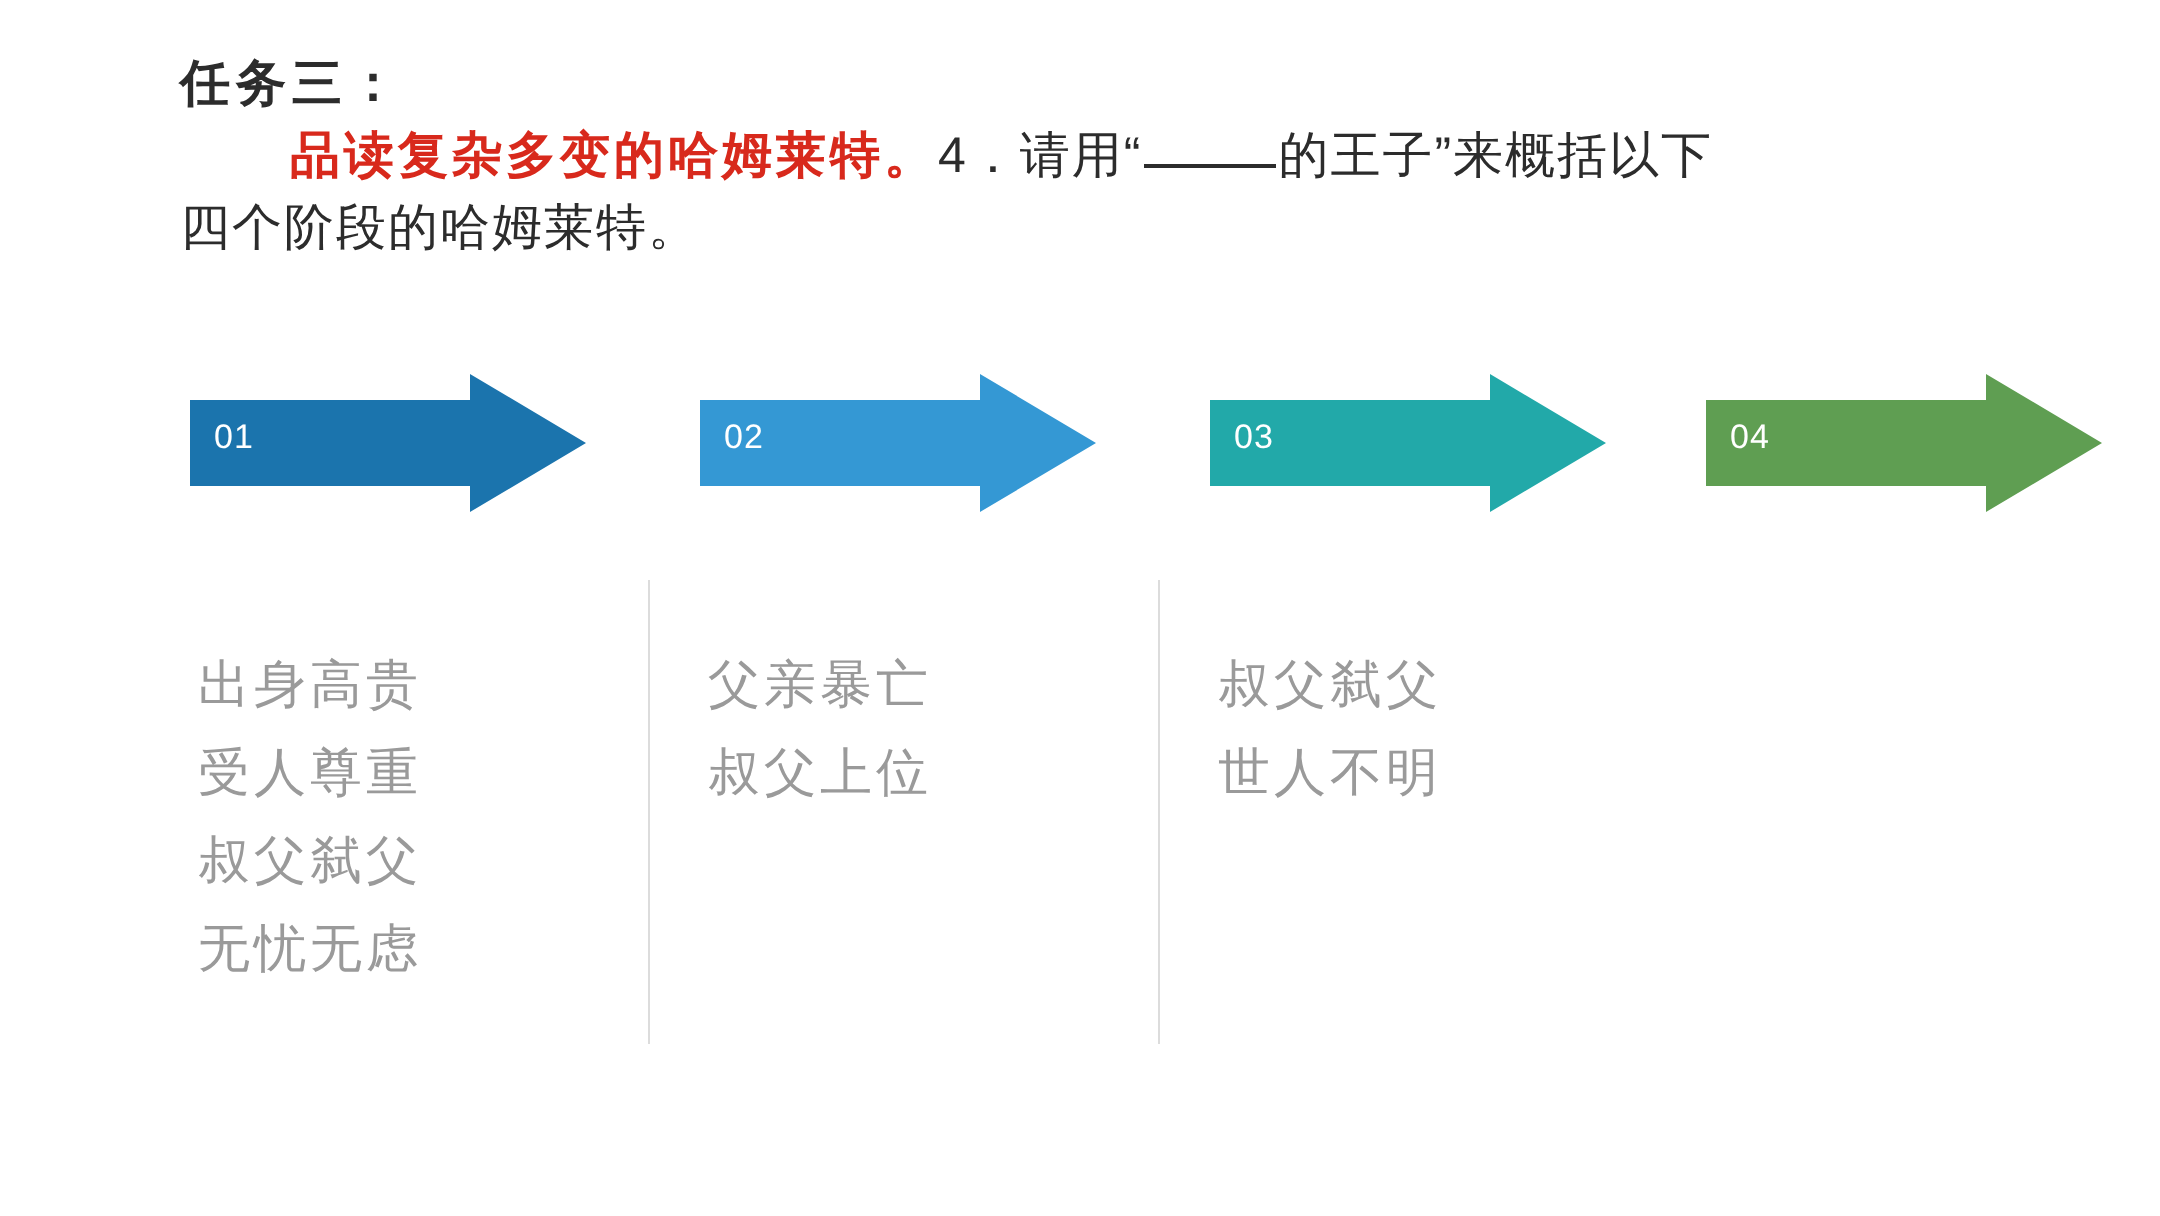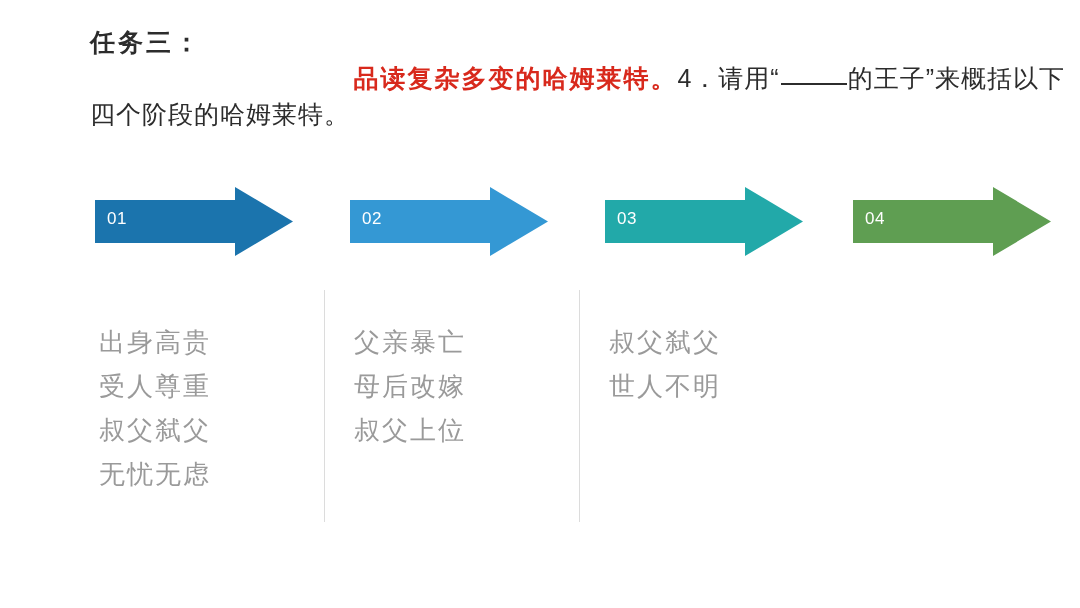--- a/index.html
+++ b/index.html
@@ -34,21 +34,20 @@
     color: #2c2c2c;
     letter-spacing: 1px;
     white-space: nowrap;
   }
   .hdr-line.l1 {
     font-weight: bold;
     letter-spacing: 3px;
   }
   .hdr-line.l2 {
     padding-left: 55px;
-    text-align: right;
   }
   .hdr-red {
     color: #d8291c;
     font-weight: bold;
     letter-spacing: 2px;
   }
   .hdr-rest {
     color: #2c2c2c;
     font-weight: normal;
     letter-spacing: 1px;
@@ -178,21 +177,20 @@
           <div class="line">受人尊重</div>
           <div class="line">叔父弑父</div>
           <div class="line">无忧无虑</div>
         </div>
     </div>
 
     <div class="col" style="left:311px;">
       <div class="divider" style="background: rgb(220, 220, 220);"></div>
       <div class="lines" id="lines1">
           <div class="line">父亲暴亡</div>
-          <div class="line">母后改嫁</div>
           <div class="line">叔父上位</div>
         </div>
     </div>
 
     <div class="col" style="left:566px;">
       <div class="divider" style="background: rgb(220, 220, 220);"></div>
       <div class="lines" id="lines2">
           <div class="line">叔父弑父</div>
           <div class="line">世人不明</div>
         </div>

